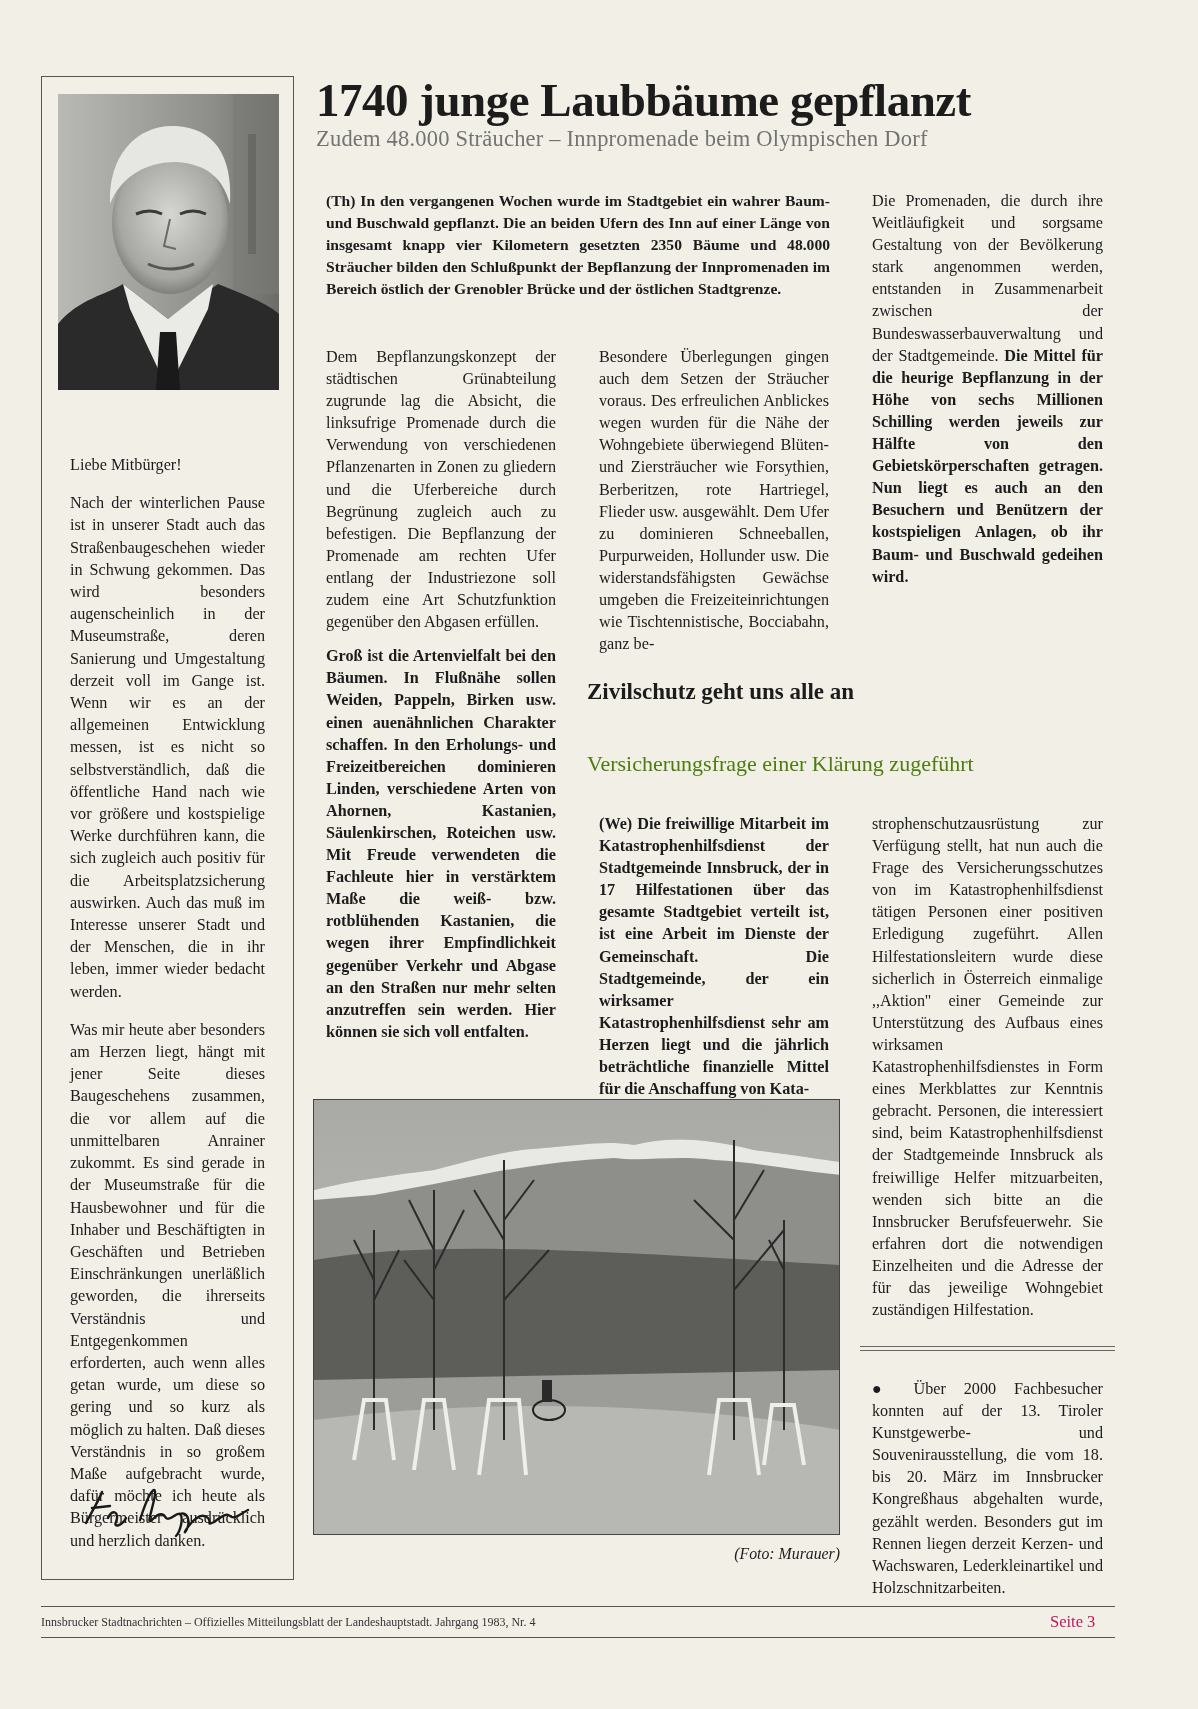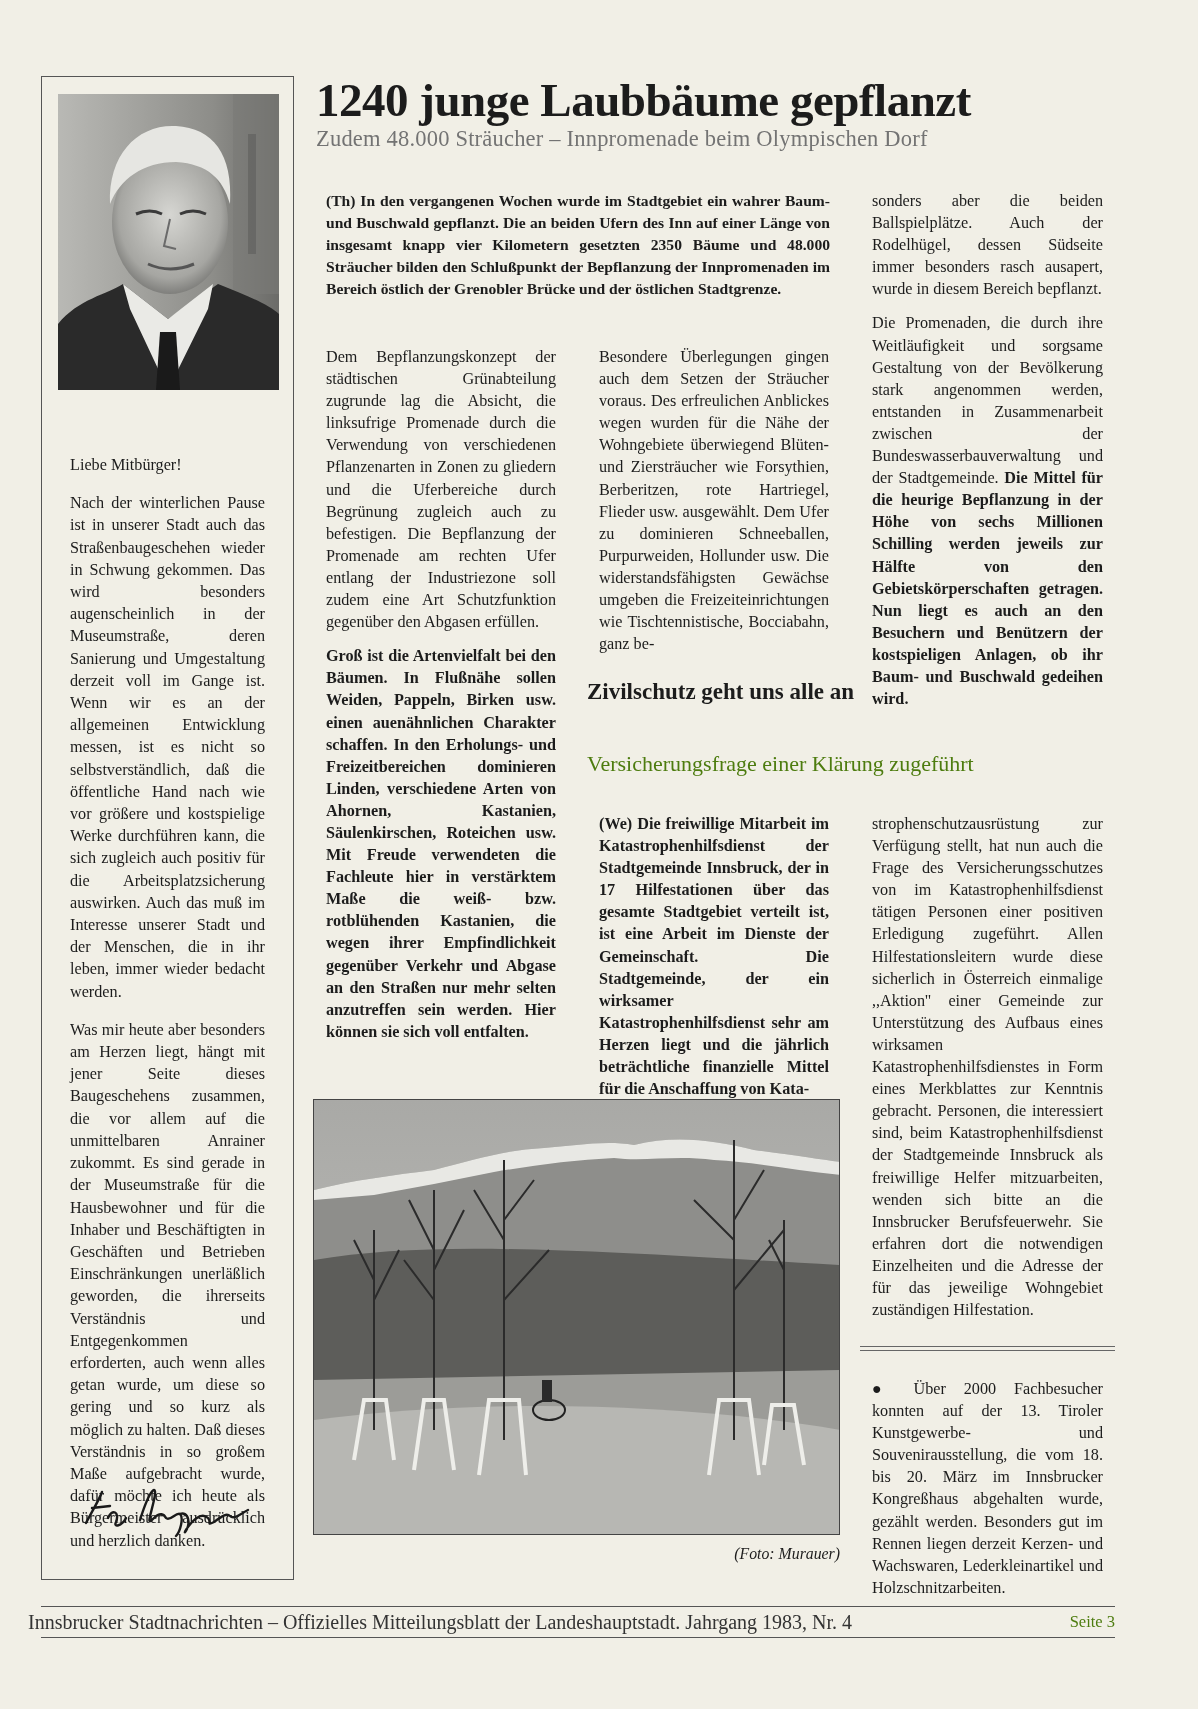--- a/index.html
+++ b/index.html
@@ -34,22 +34,22 @@
   #divider { left:860px; top:1346px; width:255px; height:5px; border-top:1.5px solid #666; border-bottom:1.5px solid #666; box-sizing:border-box; }
   #c6 { left:860px; top:1366px; width:255px; }
 
   #photo { left:313px; top:1099px; width:527px; height:436px; border:1.5px solid #444; box-sizing:border-box; overflow:hidden; background:#999; }
   #caption { left:313px; top:1543px; width:527px; font-style:italic; font-size:15.8px; line-height:22px; text-align:justify; }
   #caption p { margin:0; }
   .credit { float:right; }
 
   #footer-rule-top { left:41px; top:1606px; width:1074px; height:0; border-top:1.5px solid #555; }
   #footer-rule-bot { left:41px; top:1637px; width:1074px; height:0; border-top:1.5px solid #555; }
-  #footer-left { left:28px; top:1610px; font-size:20px; line-height:24px; color:#333; white-space:nowrap; }
-  #footer-right { left:1050px; top:1610px; width:65px; text-align:right; font-size:16.5px; line-height:24px; color:#4d7c0f; }
+  #footer-left { left:41px; top:1610px; font-size:12px; line-height:24px; color:#333; white-space:nowrap; }
+  #footer-right { left:1050px; top:1610px; width:65px; text-align:left; font-size:16.5px; line-height:24px; color:#be185d; }
 </style>
 </head>
 <body>
 
 <div id="sidebar" class="abs"></div>
 <div id="portrait" class="abs" title="Porträt des Bürgermeisters">
   <svg width="221" height="296" viewBox="0 0 221 296">
     <defs>
       <linearGradient id="bg" x1="0" y1="0" x2="1" y2="0">
         <stop offset="0" stop-color="#b9b9b5"></stop>
@@ -82,38 +82,37 @@
   <p>Nach der winterlichen Pause ist in unserer Stadt auch das Straßenbaugeschehen wieder in Schwung gekommen. Das wird besonders augenscheinlich in der Museumstraße, deren Sanierung und Umgestaltung derzeit voll im Gange ist. Wenn wir es an der allgemeinen Entwicklung messen, ist es nicht so selbstverständlich, daß die öffentliche Hand nach wie vor größere und kostspielige Werke durchführen kann, die sich zugleich auch positiv für die Arbeitsplatzsicherung auswirken. Auch das muß im Interesse unserer Stadt und der Menschen, die in ihr leben, immer wieder bedacht werden.</p>
   <p>Was mir heute aber besonders am Herzen liegt, hängt mit jener Seite dieses Baugeschehens zusammen, die vor allem auf die unmittelbaren Anrainer zukommt. Es sind gerade in der Museumstraße für die Hausbewohner und für die Inhaber und Beschäftigten in Geschäften und Betrieben Einschränkungen unerläßlich geworden, die ihrerseits Verständnis und Entgegenkommen erforderten, auch wenn alles getan wurde, um diese so gering und so kurz als möglich zu halten. Daß dieses Verständnis in so großem Maße aufgebracht wurde, dafür möchte ich heute als Bürgermeister ausdrücklich und herzlich danken.</p>
 </div>
 <div id="signature" class="abs" title="Unterschrift">
   <svg width="190" height="60" viewBox="0 0 190 60">
     <path d="M6,45 C14,30 20,20 22,14 M12,30 L30,28 M28,40 C32,30 40,34 36,44 C33,50 42,48 46,40" stroke="#1a1a1a" stroke-width="2.4" fill="none" stroke-linecap="round"></path>
     <path d="M60,42 C70,10 78,4 74,22 C70,40 66,48 74,40 C80,34 84,36 86,40 C90,44 96,34 100,36 C104,40 100,54 96,58 M100,36 C106,34 110,40 108,48 C106,56 100,58 112,44 C118,38 124,36 128,40 C132,44 126,48 134,44 C140,40 146,34 150,38 C154,42 160,36 168,32" stroke="#1a1a1a" stroke-width="2.4" fill="none" stroke-linecap="round"></path>
   </svg>
 </div>
 
-<div id="headline" class="abs">1240 junge Laubbäume gepflanzt</div>
+<div id="headline" class="abs">1740 junge Laubbäume gepflanzt</div>
 <div id="subhead" class="abs">Zudem 48.000 Sträucher – Innpromenade beim Olympischen Dorf</div>
 
 <div id="lead" class="abs col">
   <p>(Th) In den vergangenen Wochen wurde im Stadtgebiet ein wahrer Baum- und Buschwald gepflanzt. Die an beiden Ufern des Inn auf einer Länge von insgesamt knapp vier Kilometern gesetzten 2350 Bäume und 48.000 Sträucher bilden den Schlußpunkt der Bepflanzung der Innpromenaden im Bereich östlich der Grenobler Brücke und der östlichen Stadtgrenze.</p>
 </div>
 
 <div id="c1" class="abs col">
   <p>Dem Bepflanzungskonzept der städtischen Grünabteilung zugrunde lag die Absicht, die linksufrige Promenade durch die Verwendung von verschiedenen Pflanzenarten in Zonen zu gliedern und die Uferbereiche durch Begrünung zugleich auch zu befestigen. Die Bepflanzung der Promenade am rechten Ufer entlang der Industriezone soll zudem eine Art Schutzfunktion gegenüber den Abgasen erfüllen.</p>
   <p class="b">Groß ist die Artenvielfalt bei den Bäumen. In Flußnähe sollen Weiden, Pappeln, Birken usw. einen auenähnlichen Charakter schaffen. In den Erholungs- und Freizeitbereichen dominieren Linden, verschiedene Arten von Ahornen, Kastanien, Säulenkirschen, Roteichen usw. Mit Freude verwendeten die Fachleute hier in verstärktem Maße die weiß- bzw. rotblühenden Kastanien, die wegen ihrer Empfindlichkeit gegenüber Verkehr und Abgase an den Straßen nur mehr selten anzutreffen sein werden. Hier können sie sich voll entfalten.</p>
 </div>
 
 <div id="c2" class="abs col">
   <p>Besondere Überlegungen gingen auch dem Setzen der Sträucher voraus. Des erfreulichen Anblickes wegen wurden für die Nähe der Wohngebiete überwiegend Blüten- und Ziersträucher wie Forsythien, Berberitzen, rote Hartriegel, Flieder usw. ausgewählt. Dem Ufer zu dominieren Schneeballen, Purpurweiden, Hollunder usw. Die widerstandsfähigsten Gewächse umgeben die Freizeiteinrichtungen wie Tischtennistische, Bocciabahn, ganz be-</p>
 </div>
 
 <div id="c3" class="abs col">
-  <p>sonders aber die beiden Ballspielplätze. Auch der Rodelhügel, dessen Südseite immer besonders rasch ausapert, wurde in diesem Bereich bepflanzt.</p>
   <p><span>Die Promenaden, die durch ihre Weitläufigkeit und sorgsame Gestaltung von der Bevölkerung stark angenommen werden, entstanden in Zusammenarbeit zwischen der Bundeswasserbauverwaltung und der Stadtgemeinde. </span><span class="b">Die Mittel für die heurige Bepflanzung in der Höhe von sechs Millionen Schilling werden jeweils zur Hälfte von den Gebietskörperschaften getragen. Nun liegt es auch an den Besuchern und Benützern der kostspieligen Anlagen, ob ihr Baum- und Buschwald gedeihen wird.</span></p>
 </div>
 
 <div id="photo" class="abs" title="Junge Kastanienbäume an der Innpromenade vor Bergkulisse">
   <svg width="527" height="436" viewBox="0 0 527 436">
     <defs>
       <linearGradient id="sky" x1="0" y1="0" x2="0" y2="1">
         <stop offset="0" stop-color="#a9a9a6"></stop>
           <stop offset="1" stop-color="#c4c4c0"></stop>
       </linearGradient>

